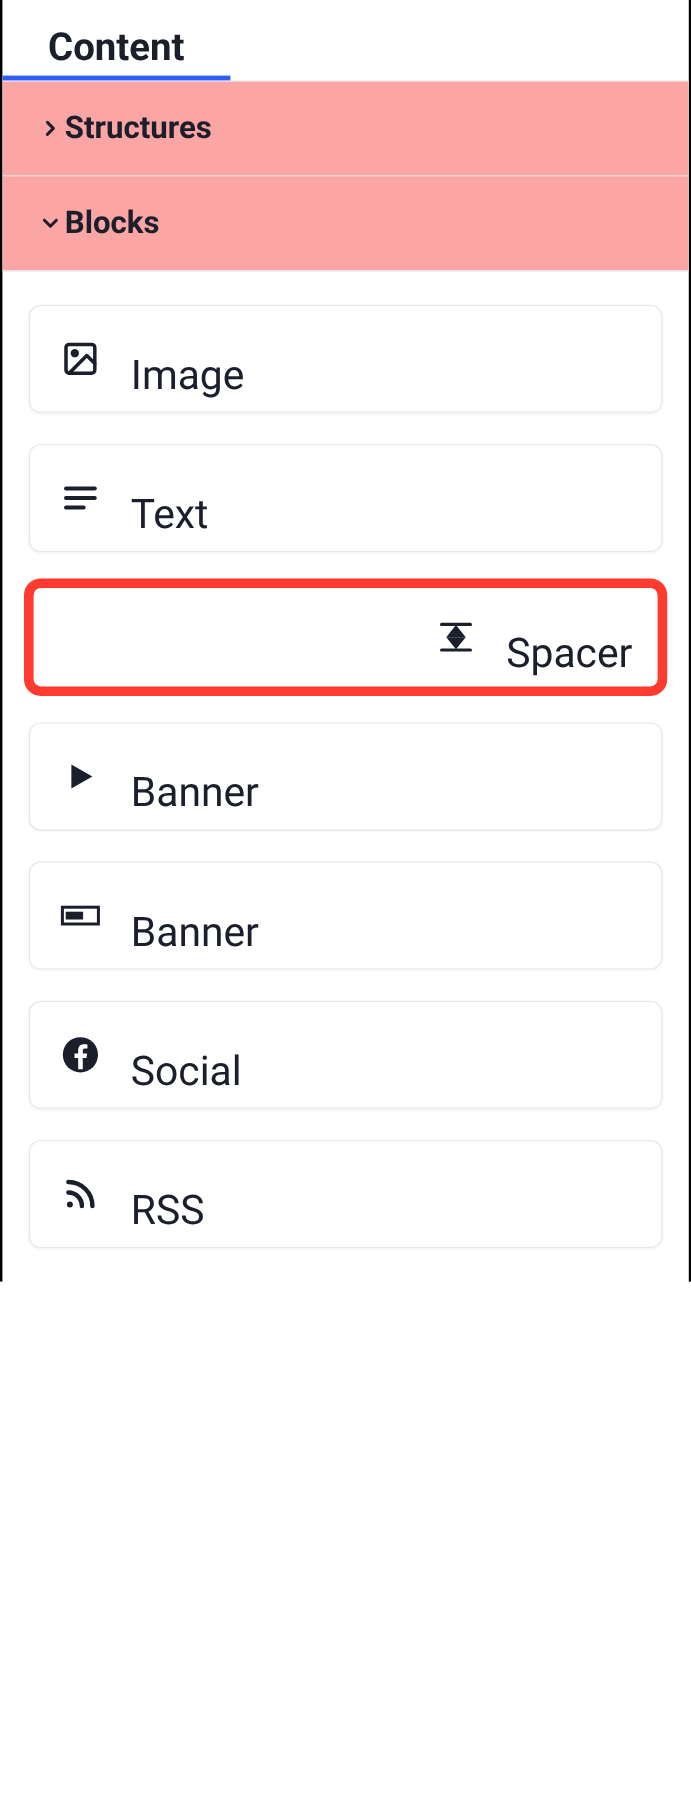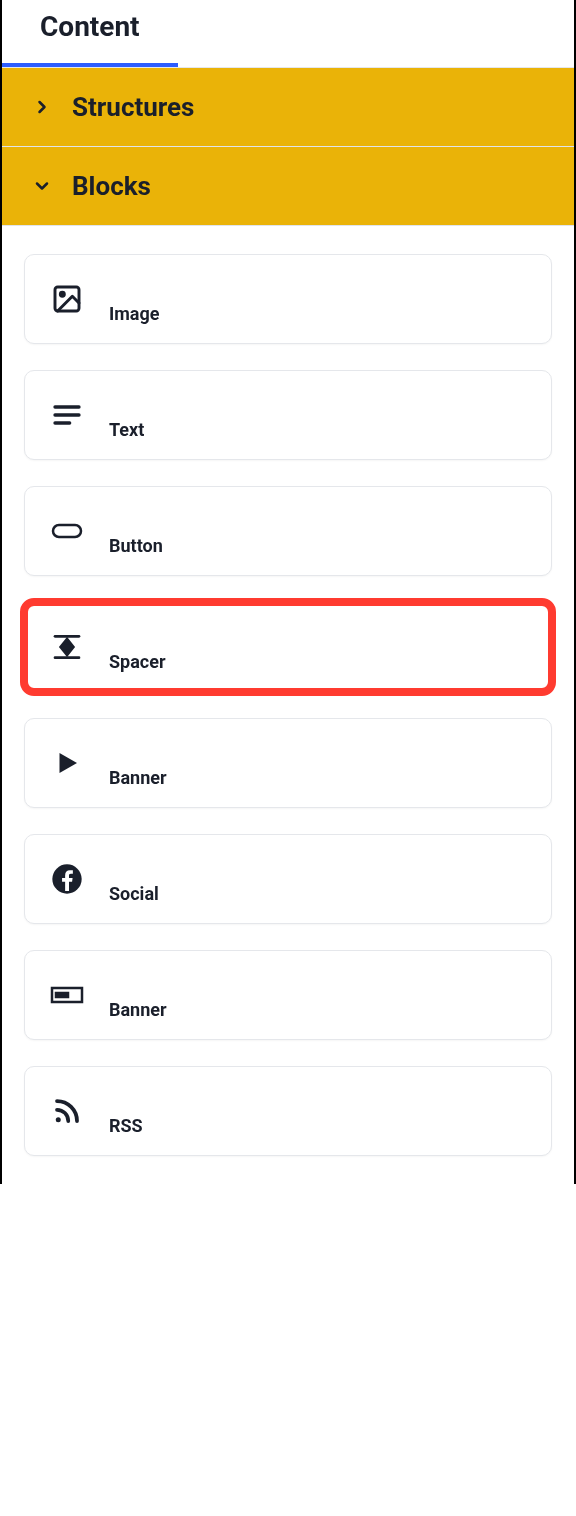--- a/index.html
+++ b/index.html
@@ -11,38 +11,37 @@
     border-left: 2px solid #000;
     border-right: 2px solid #000;
   }
   .tabs {
     display: flex;
     height: 68px;
     border-bottom: 1px solid #e5e7eb;
   }
   .tab {
     padding: 20px 38px;
-    font-size: 28px;
+    font-size: 32px;
     font-weight: 700;
     color: #64748b;
     cursor: pointer;
     border-bottom: 4px solid transparent;
     display: flex;
-    align-items: flex-end;
+    align-items: flex-start;
   }
   .tab.active {
     color: #1a1f2b;
     border-bottom: 4px solid #2d5dff;
   }
   .section-header {
-    background: #eab308;
+    background: #fca5a5;
     display: flex;
     align-items: center;
     padding: 24px 28px;
-    gap: 18px;
     border-bottom: 1px solid #e0e4ec;
     cursor: pointer;
   }
   .section-header .chev {
     width: 24px;
     height: 24px;
     display: flex;
     align-items: center;
     justify-content: center;
   }
@@ -65,32 +64,33 @@
     display: flex;
     align-items: center;
     padding: 0 24px;
     gap: 24px;
     box-shadow: 0 1px 2px rgba(0,0,0,0.04);
     cursor: pointer;
   }
   .block-card.highlight {
     outline: 8px solid #ff3b30;
     outline-offset: -4px;
+    justify-content: flex-end;
   }
   .block-icon {
     width: 36px;
     height: 36px;
     display: flex;
     align-items: center;
     justify-content: center;
     flex-shrink: 0;
   }
   .block-label {
-    font-size: 18px;
-    font-weight: 700;
+    font-size: 34px;
+    font-weight: 400;
     color: #1a1f2b;
     margin-top: 28px;
   }
 </style>
 </head>
 <body>
 
 <div class="tabs">
   <div class="tab active">
     <span>Content</span>
@@ -132,28 +132,20 @@
     <span class="block-icon">
       <svg width="32" height="32" viewBox="0 0 24 24" fill="none" stroke="#1a1f2b" stroke-width="2.5" stroke-linecap="round">
           <line x1="3" y1="6" x2="21" y2="6"></line>
           <line x1="3" y1="12" x2="21" y2="12"></line>
           <line x1="3" y1="18" x2="14" y2="18"></line>
         </svg>
     </span>
     <span class="block-label">Text</span>
   </div>
 
-  <div class="block-card">
-    <span class="block-icon">
-      <svg width="32" height="20" viewBox="0 0 32 20" fill="none" stroke="#1a1f2b" stroke-width="2.5">
-          <rect x="2" y="4" width="28" height="12" rx="6"></rect>
-        </svg>
-    </span>
-    <span class="block-label">Button</span>
-  </div>
 
   <div class="block-card highlight">
     <span class="block-icon">
       <svg width="32" height="32" viewBox="0 0 24 24" fill="#1a1f2b" stroke="#1a1f2b" stroke-width="2" stroke-linecap="round">
           <line x1="3" y1="4" x2="21" y2="4"></line>
           <polygon points="12,6 8,11 16,11"></polygon>
           <polygon points="12,18 8,13 16,13"></polygon>
           <line x1="3" y1="20" x2="21" y2="20"></line>
         </svg>
     </span>
@@ -164,36 +156,36 @@
     <span class="block-icon">
       <svg width="30" height="30" viewBox="0 0 24 24" fill="#1a1f2b">
           <polygon points="6,4 20,12 6,20"></polygon>
         </svg>
     </span>
     <span class="block-label">Banner</span>
   </div>
 
   <div class="block-card">
     <span class="block-icon">
+      <svg width="34" height="22" viewBox="0 0 34 22" fill="none" stroke="#1a1f2b" stroke-width="2.5">
+          <rect x="2" y="4" width="30" height="14"></rect>
+          <rect x="6" y="9" width="12" height="4" fill="#1a1f2b"></rect>
+        </svg>
+    </span>
+    <span class="block-label">Banner</span>
+  </div>
+
+  <div class="block-card">
+    <span class="block-icon">
       <svg width="32" height="32" viewBox="0 0 24 24" fill="#1a1f2b">
           <circle cx="12" cy="12" r="11"></circle>
           <path d="M13.5 21v-7h2.3l.4-2.8h-2.7V9.4c0-.8.2-1.4 1.4-1.4h1.5V5.5c-.3 0-1.2-.1-2.2-.1-2.2 0-3.6 1.3-3.6 3.8v2H8.3V14h2.3v7h2.9z" fill="#fff"></path>
         </svg>
     </span>
     <span class="block-label">Social</span>
-  </div>
-
-  <div class="block-card">
-    <span class="block-icon">
-      <svg width="34" height="22" viewBox="0 0 34 22" fill="none" stroke="#1a1f2b" stroke-width="2.5">
-          <rect x="2" y="4" width="30" height="14"></rect>
-          <rect x="6" y="9" width="12" height="4" fill="#1a1f2b"></rect>
-        </svg>
-    </span>
-    <span class="block-label">Banner</span>
   </div>
 
 
 
 
   <div class="block-card">
     <span class="block-icon">
       <svg width="30" height="30" viewBox="0 0 24 24" fill="none" stroke="#1a1f2b" stroke-width="3" stroke-linecap="round">
           <path d="M4 11a9 9 0 0 1 9 9"></path>
           <path d="M4 4a16 16 0 0 1 16 16"></path>

